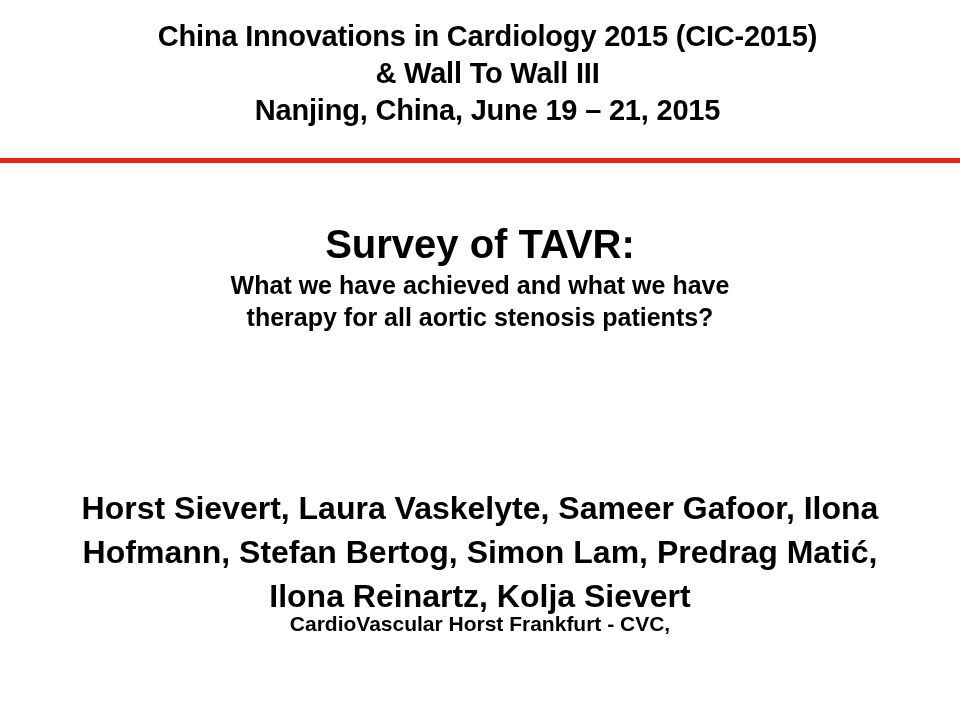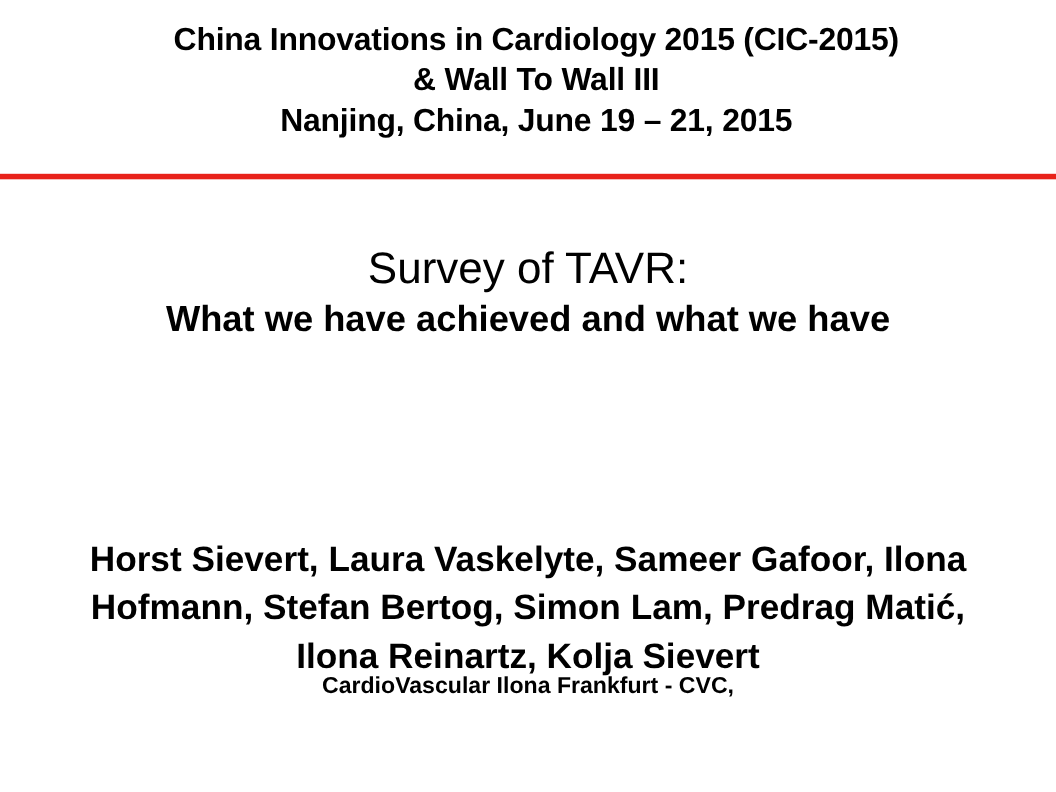--- a/index.html
+++ b/index.html
@@ -42,24 +42,24 @@
   .title-block {
     position: absolute;
     top: 222px;
     left: 0;
     width: 960px;
     text-align: center;
   }
   .title-main {
     font-size: 40px;
     line-height: 1.12;
-    font-weight: normal;
+    font-weight: bold;
   }
   .title-sub {
-    font-size: 33px;
+    font-size: 25px;
     font-weight: bold;
     line-height: 1.30;
     margin-top: 2px;
   }
   .authors {
     position: absolute;
     top: 486px;
     left: 60px;
     width: 840px;
     text-align: center;
@@ -88,26 +88,27 @@
     <div class="header-line">&amp; Wall To Wall III</div>
     <div class="header-line">Nanjing, China, June 19 – 21, 2015</div>
   </div>
 
   <div class="rule" style="background: rgb(232, 34, 26);"></div>
 
   <div class="title-block">
     <div class="title-main">Survey of TAVR:</div>
     <div class="title-sub">
       <div>What we have achieved and what we have</div>
+      <div>therapy for all aortic stenosis patients?</div>
     </div>
   </div>
 
   <div class="authors">
     <div>Horst Sievert, Laura Vaskelyte, Sameer Gafoor, Ilona</div>
     <div>Hofmann, Stefan Bertog, Simon Lam, Predrag Matić,</div>
     <div>Ilona Reinartz, Kolja Sievert</div>
   </div>
 
   <div class="affiliation">
-    <div>CardioVascular Ilona Frankfurt - CVC,</div>
+    <div>CardioVascular Horst Frankfurt - CVC,</div>
   </div>
 
 </div>
 
 </body></html>

